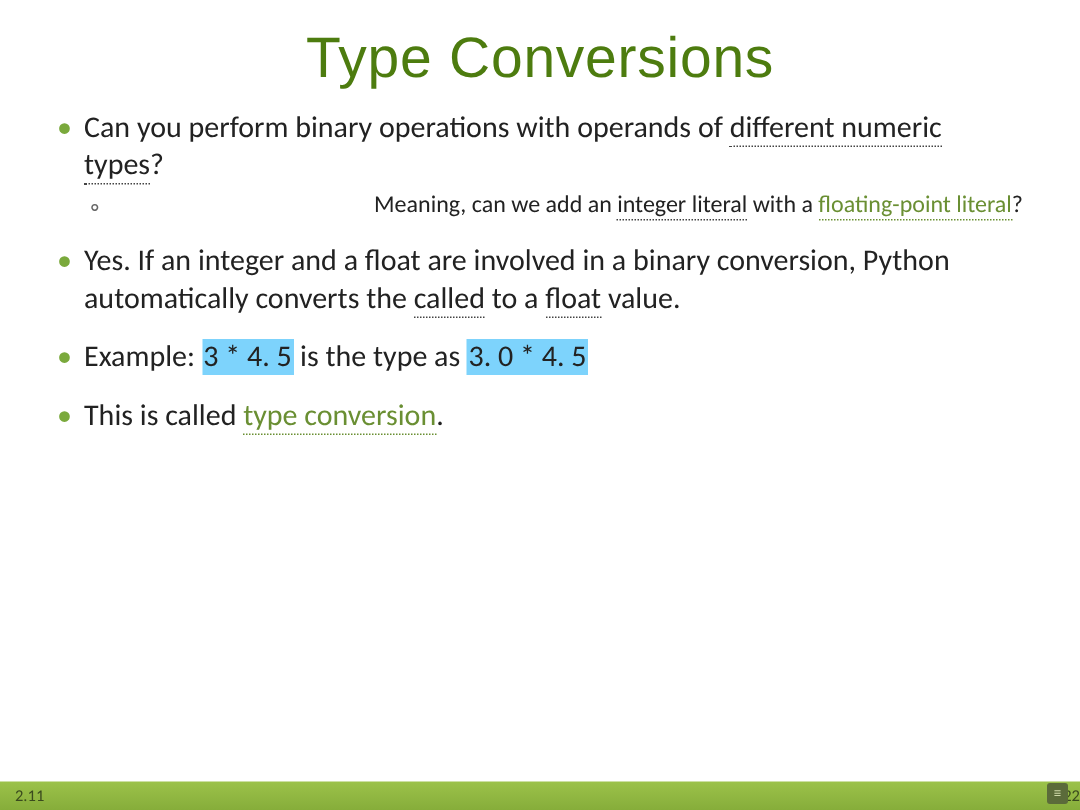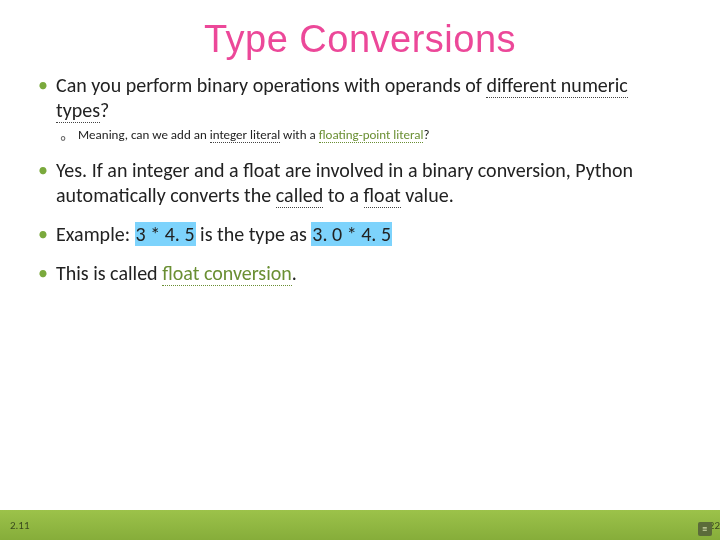--- a/index.html
+++ b/index.html
@@ -16,21 +16,21 @@
   .slide {
     width: 720px;
     height: 540px;
     position: relative;
     box-sizing: border-box;
   }
   .title {
     text-align: center;
     font-size: 38px;
     font-weight: 400;
-    color: #ec4899;
+    color: #4d7c0f;
     padding-top: 18px;
     letter-spacing: 0.5px;
     font-family: "Segoe UI Light", "Segoe UI", Arial, sans-serif;
   }
   .body {
     padding: 12px 38px 0 38px;
   }
   ul.level1 {
     list-style: none;
     padding: 0;
@@ -54,43 +54,44 @@
     line-height: 1.25;
   }
   ul.level2 {
     list-style: none;
     padding: 0;
     margin: 4px 0 0 0;
   }
   ul.level2 > li {
     position: relative;
     padding-left: 22px;
-    font-size: 13px;
+    font-size: 16px;
     line-height: 1.3;
     color: #222;
+    text-align: right;
   }
   ul.level2 > li::before {
     content: "◦";
     position: absolute;
     left: 4px;
     top: 0;
     color: #666;
     font-size: 18px;
   }
   .ul-green { color: #6a8f33; border-bottom: 1px dotted #6a8f33; }
   .ul-dark  { border-bottom: 1px dotted #444; }
   .hl       { background: #7dd3fc; padding: 0 1px; }
   b, strong { font-weight: 400; }
 
   .footer {
     position: absolute;
     left: 0;
     right: 0;
     bottom: 0;
-    height: 30px;
+    height: 19px;
     background: linear-gradient(to bottom, #9cc24a, #86ad3a);
     display: flex;
     align-items: center;
   }
   .footer-left {
     font-size: 11px;
     color: #3a4a1e;
     padding-left: 10px;
     flex: 1;
   }
@@ -138,21 +139,21 @@
 
       <li>
         <b>Yes</b><span>. If an integer and a float are involved in a binary conversion, Python automatically converts the </span><span class="ul-dark">called</span><span> to a </span><span class="ul-dark">float</span><span> value.</span>
       </li>
 
       <li>
         <span>Example: </span><span class="hl">3 * 4. 5</span><span> is the type as </span><span class="hl">3. 0 * 4. 5</span>
       </li>
 
       <li>
-        <span>This is called </span><span class="ul-green">float conversion</span><span>.</span>
+        <span>This is called </span><span class="ul-green">type conversion</span><span>.</span>
       </li>
 
     </ul>
   </div>
 
   <div class="footer">
     <div class="footer-left">2.11</div>
     <div class="footer-page">122</div>
     <div class="footer-icon"></div>
   </div>

